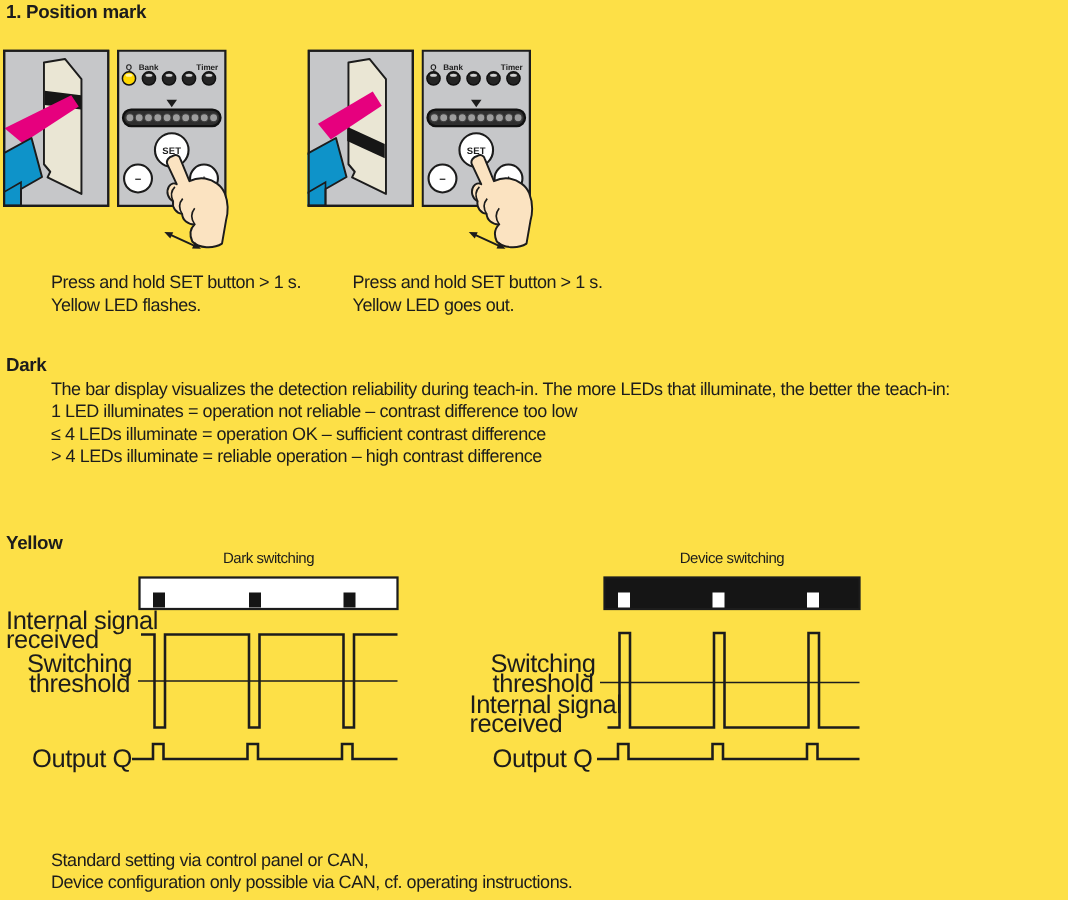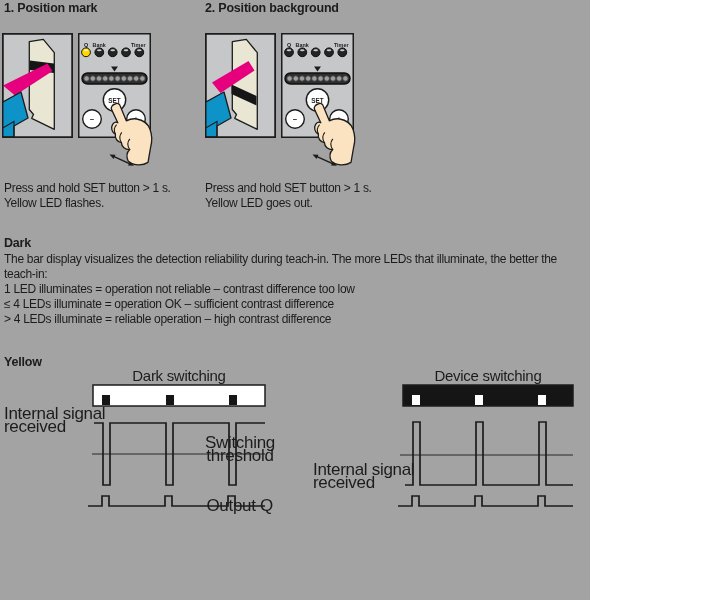--- a/index.html
+++ b/index.html
@@ -1,35 +1,34 @@
 <!DOCTYPE html>
 <html><head>
 <meta charset="utf-8">
 <style>
   html,body{margin:0;padding:0;background:#fff;}
-  .page{position:relative;width:590px;height:600px;background:#a3a3a3;overflow:hidden;
+  .page{position:relative;width:712px;height:600px;background:#fde047;overflow:hidden;
         font-family:"Liberation Sans","DejaVu Sans",sans-serif;color:#1c1c1c;}
   .abs{position:absolute;}
   .h1{position:absolute;font-size:12.5px;font-weight:bold;letter-spacing:-0.2px;white-space:nowrap;}
-  .body{position:absolute;font-size:12px;letter-spacing:-0.3px;line-height:15px;white-space:pre-line;}
+  .body{position:absolute;font-size:12px;letter-spacing:-0.3px;line-height:15px;white-space:pre-line;margin-left:30px;}
   .dlabel{position:absolute;font-size:17px;letter-spacing:-0.3px;line-height:13px;white-space:pre-line;}
   .dlabel.r{text-align:center;}
-  .dtitle{position:absolute;font-size:15px;letter-spacing:-0.3px;transform:translateX(-50%);white-space:nowrap;text-align:right;}
+  .dtitle{position:absolute;font-size:10px;letter-spacing:-0.3px;transform:translateX(-50%);white-space:nowrap;text-align:right;}
   svg text{font-family:"Liberation Sans","DejaVu Sans",sans-serif;fill:#1c1c1c;}
   .ledlab{font-size:5.4px;font-weight:bold;}
   .setlab{font-size:6.3px;font-weight:bold;letter-spacing:0.1px;}
   .pmlab{font-size:7.5px;font-weight:bold;}
 </style>
 </head>
 <body>
 
 <div class="page">
 
   <div class="h1" style="left:4px;top:1px">1. Position mark</div>
-  <div class="h1" style="left:205px;top:1px">2. Position background</div>
 
   <svg class="abs" style="left:2px;top:33px" width="71" height="105" viewBox="0 0 71 105">
     <rect x="0.75" y="0.75" width="69.5" height="103.5" fill="#c6c7c9" stroke="#1c1c1c" stroke-width="1.5"></rect>
     <path d="M27.3,8.7 L41.3,6.3 L52.3,19.7 L52.3,96.3 L29.7,85.3 L31.5,81.5 L27.3,76.5 Z" fill="#eae6d4" stroke="#1c1c1c" stroke-width="1.3" stroke-linejoin="round"></path>
     <polygon points="27.8,27.5 52,30.5 52,40 27.8,37" fill="#161616"></polygon>
     <polygon points="1,52.5 45.5,30.5 50.5,38 13,62.5" fill="#e6007e"></polygon>
     <polygon points="-1,70 19,59 26,85 12,93 12,104 -1,104" fill="#0e93c9" stroke="#1c1c1c" stroke-width="1.3" stroke-linejoin="round"></polygon>
     <path d="M-1,96 L12,88.5 L12,104" fill="none" stroke="#1c1c1c" stroke-width="1.1"></path>
     <rect x="0.75" y="0.75" width="69.5" height="103.5" fill="none" stroke="#1c1c1c" stroke-width="1.5"></rect>
   </svg>
@@ -182,14 +181,16 @@
   <div class="dlabel r" style="right:624px;top:436px">Switching
 threshold</div>
   <div class="dlabel r" style="right:624px;top:499px">Output Q</div>
 
   <div class="dlabel r" style="right:315px;top:436px">Switching
 threshold</div>
   <div class="dlabel" style="left:313px;top:463px">Internal signal
 received</div>
   <div class="dlabel r" style="right:317px;top:499px">Output Q</div>
 
+  <div class="body" style="left:4px;top:566px">Standard setting via control panel or CAN,
+Device configuration only possible via CAN, cf. operating instructions.</div>
 
 </div>
 
 </body></html>

